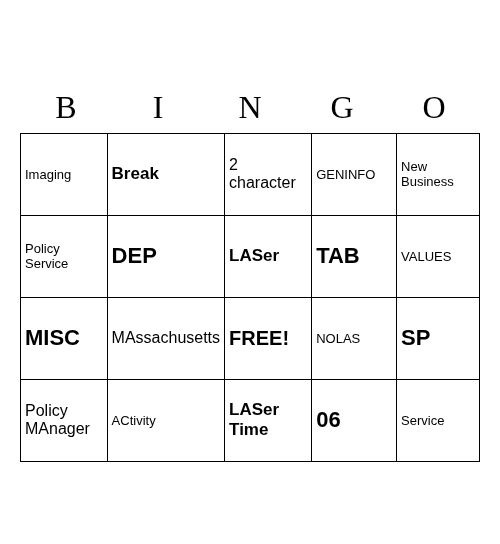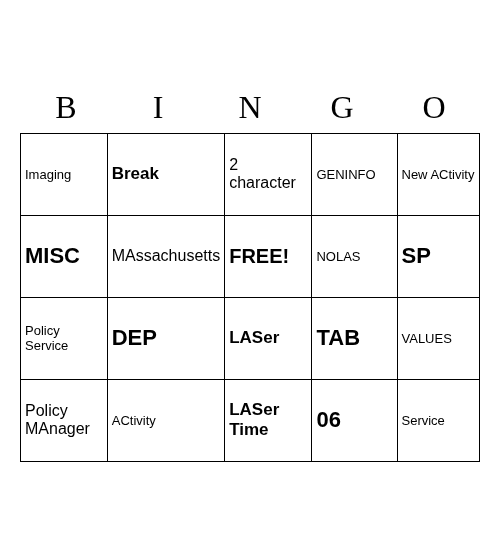--- a/index.html
+++ b/index.html
@@ -85,35 +85,35 @@
     <div class="bingo-header-cell">G</div>
     <div class="bingo-header-cell">O</div>
   </div>
   <table class="bingo-grid">
     <tbody id="grid-body">
     <tr>
           <td class="cell-small">Imaging</td>
           <td class="cell-medium">Break</td>
           <td class="cell-xsmall">2 character</td>
           <td class="cell-small">GENINFO</td>
-          <td class="cell-small">New ACtivity</td>
+          <td class="cell-small">New Business</td>
+        </tr>
+        <tr>
+          <td class="cell-small">Policy Service</td>
+          <td class="cell-large">DEP</td>
+          <td class="cell-medium">LASer</td>
+          <td class="cell-large">TAB</td>
+          <td class="cell-small">VALUES</td>
         </tr>
         <tr>
           <td class="cell-large">MISC</td>
           <td class="cell-xsmall">MAssachusetts</td>
           <td class="free-cell">FREE!</td>
           <td class="cell-small">NOLAS</td>
           <td class="cell-large">SP</td>
-        </tr>
-        <tr>
-          <td class="cell-small">Policy Service</td>
-          <td class="cell-large">DEP</td>
-          <td class="cell-medium">LASer</td>
-          <td class="cell-large">TAB</td>
-          <td class="cell-small">VALUES</td>
         </tr>
         <tr>
           <td class="cell-xsmall">Policy MAnager</td>
           <td class="cell-small">ACtivity</td>
           <td class="cell-medium">LASer Time</td>
           <td class="cell-large">06</td>
           <td class="cell-small">Service</td>
         </tr>
       </tbody>
   </table>

